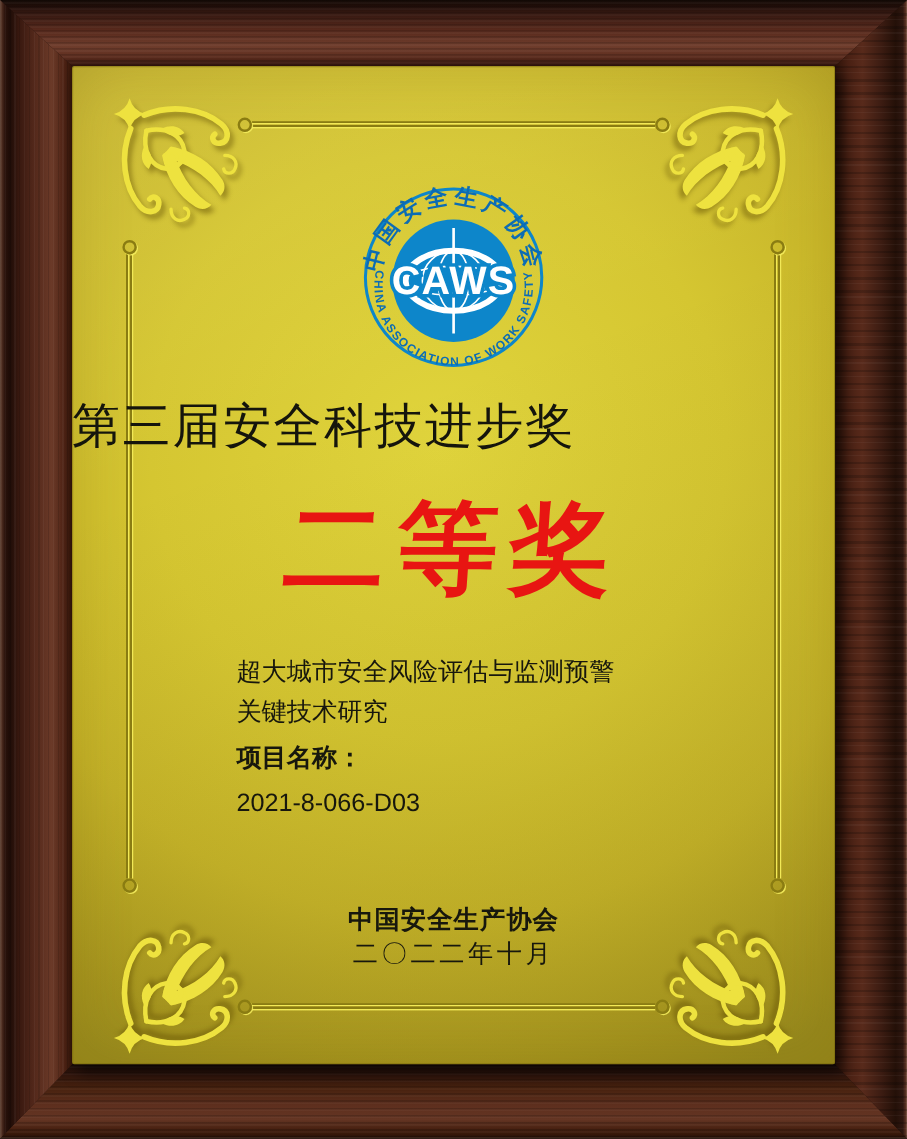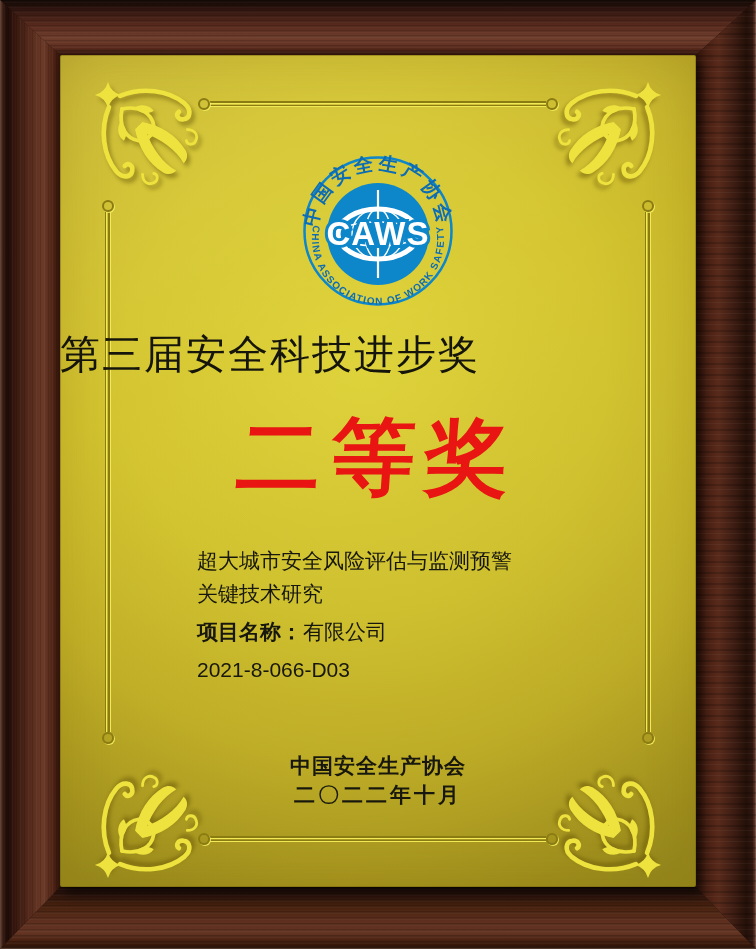--- a/index.html
+++ b/index.html
@@ -97,21 +97,21 @@
   .field-label{
     width:106px;flex:0 0 106px;font-size:21px;font-weight:700;line-height:33px;white-space:nowrap;
   }
   .field-value{font-size:21px;font-weight:400;line-height:33px;}
   .footer-issuer{
     position:absolute;left:0;top:697px;width:100%;text-align:center;
     font-size:21px;font-weight:700;letter-spacing:1px;color:#17170d;
   }
   .footer-date{
     position:absolute;left:0;top:726px;width:100%;text-align:center;
-    font-size:21px;font-weight:700;letter-spacing:3px;color:#17170d;
+    font-size:21px;font-weight:400;letter-spacing:3px;color:#17170d;
   }
   .svg-defs{position:absolute;width:0;height:0;overflow:hidden;}
 </style>
 </head>
 <body>
 
 <svg class="svg-defs" aria-hidden="true">
   <defs>
     <symbol id="flourish-sym" viewBox="0 0 120 120">
       <g fill="currentColor" stroke="none">
@@ -190,21 +190,20 @@
     <div class="fields">
       <div class="field-row">
         <div class="field-value">
           <div>超大城市安全风险评估与监测预警</div>
           <div>关键技术研究</div>
         </div>
       </div>
       <div class="field-row">
         <div class="field-label">项目名称：</div>
         <div class="field-value">
-          <div>有限公司</div>
         </div>
       </div>
       <div class="field-row">
         <div class="field-value">
           <div>2021-8-066-D03</div>
         </div>
       </div>
     </div>
 
     <div class="footer-issuer">中国安全生产协会</div>

